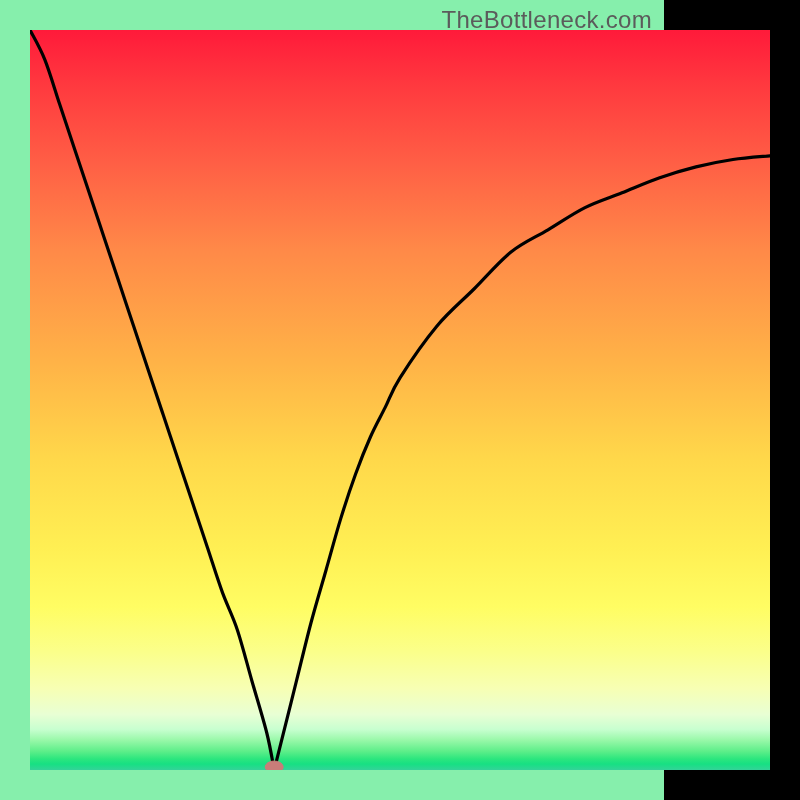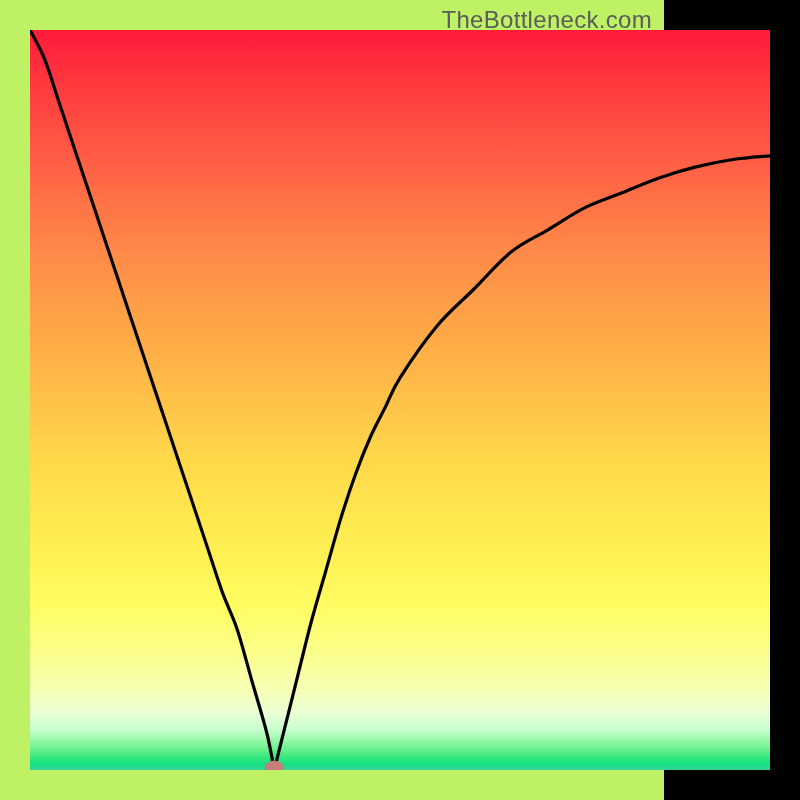--- a/index.html
+++ b/index.html
@@ -1,20 +1,20 @@
 <!DOCTYPE html>
 <html><head>
 <meta charset="utf-8">
 <style>
   * { margin: 0; padding: 0; box-sizing: border-box; }
   html, body { width: 800px; height: 800px; overflow: hidden; background: #000; }
   .frame {
     width: 664px;
     height: 800px;
-    background: #bef264;
+    background: #86efac;
     position: relative;
   }
   .plot-area {
     position: absolute;
     left: 30px;
     top: 30px;
     width: 740px;
     height: 740px;
     overflow: hidden;
   }

